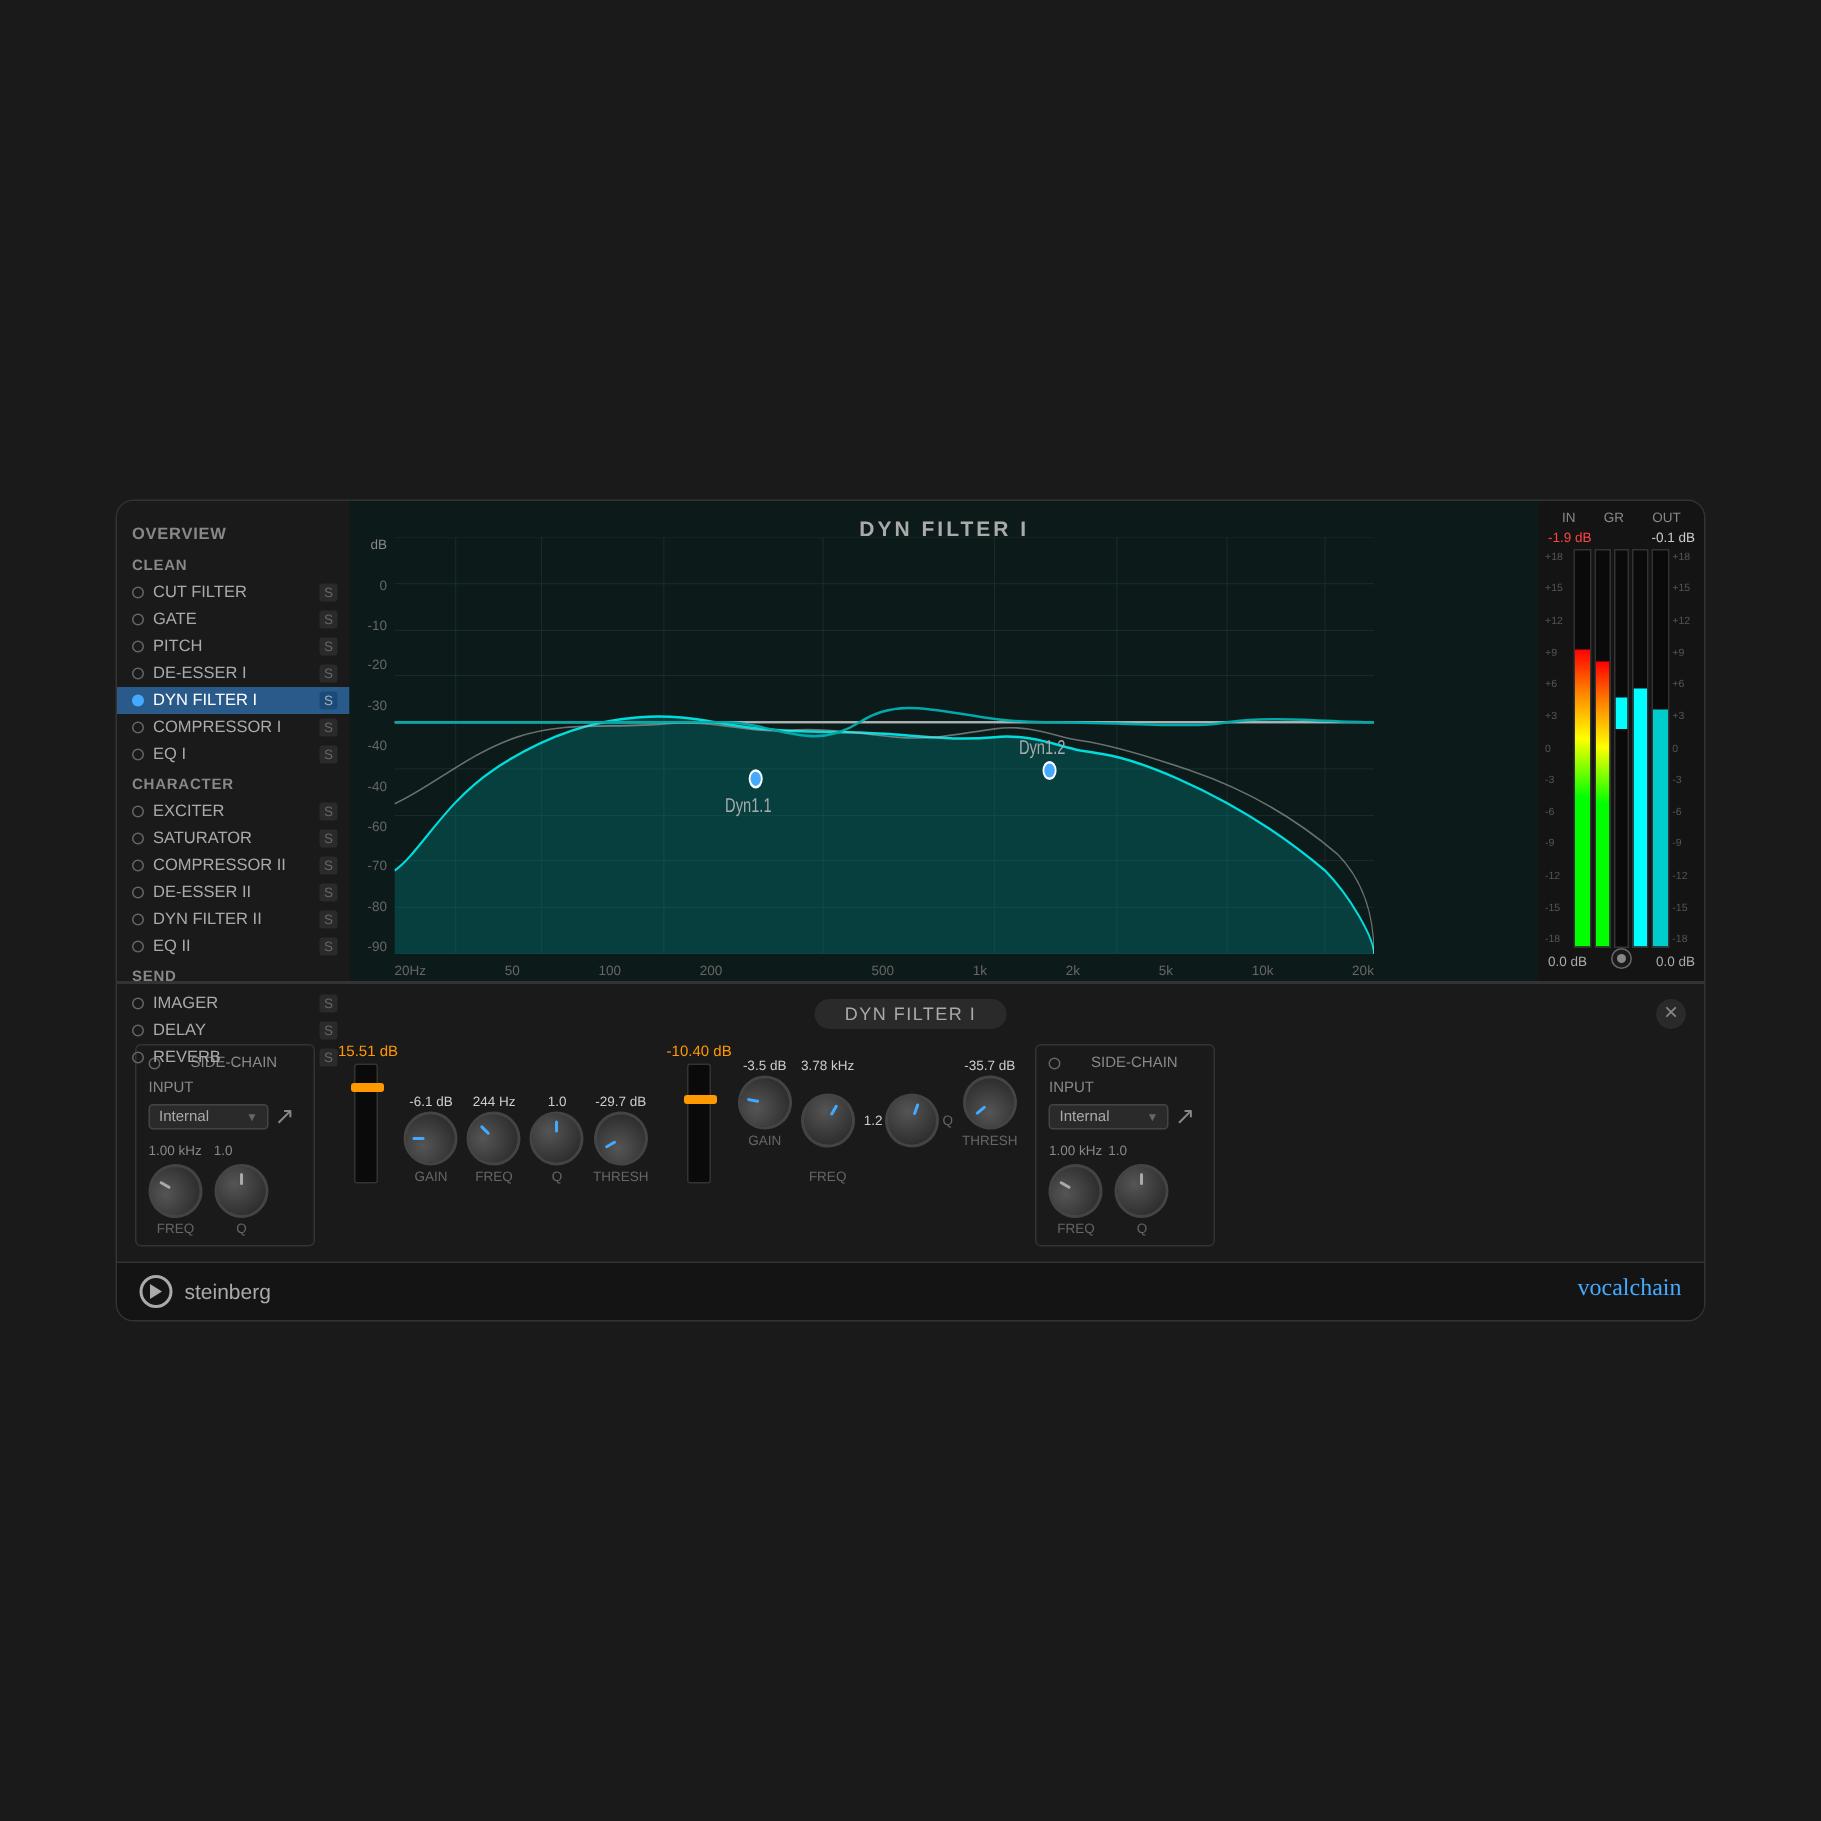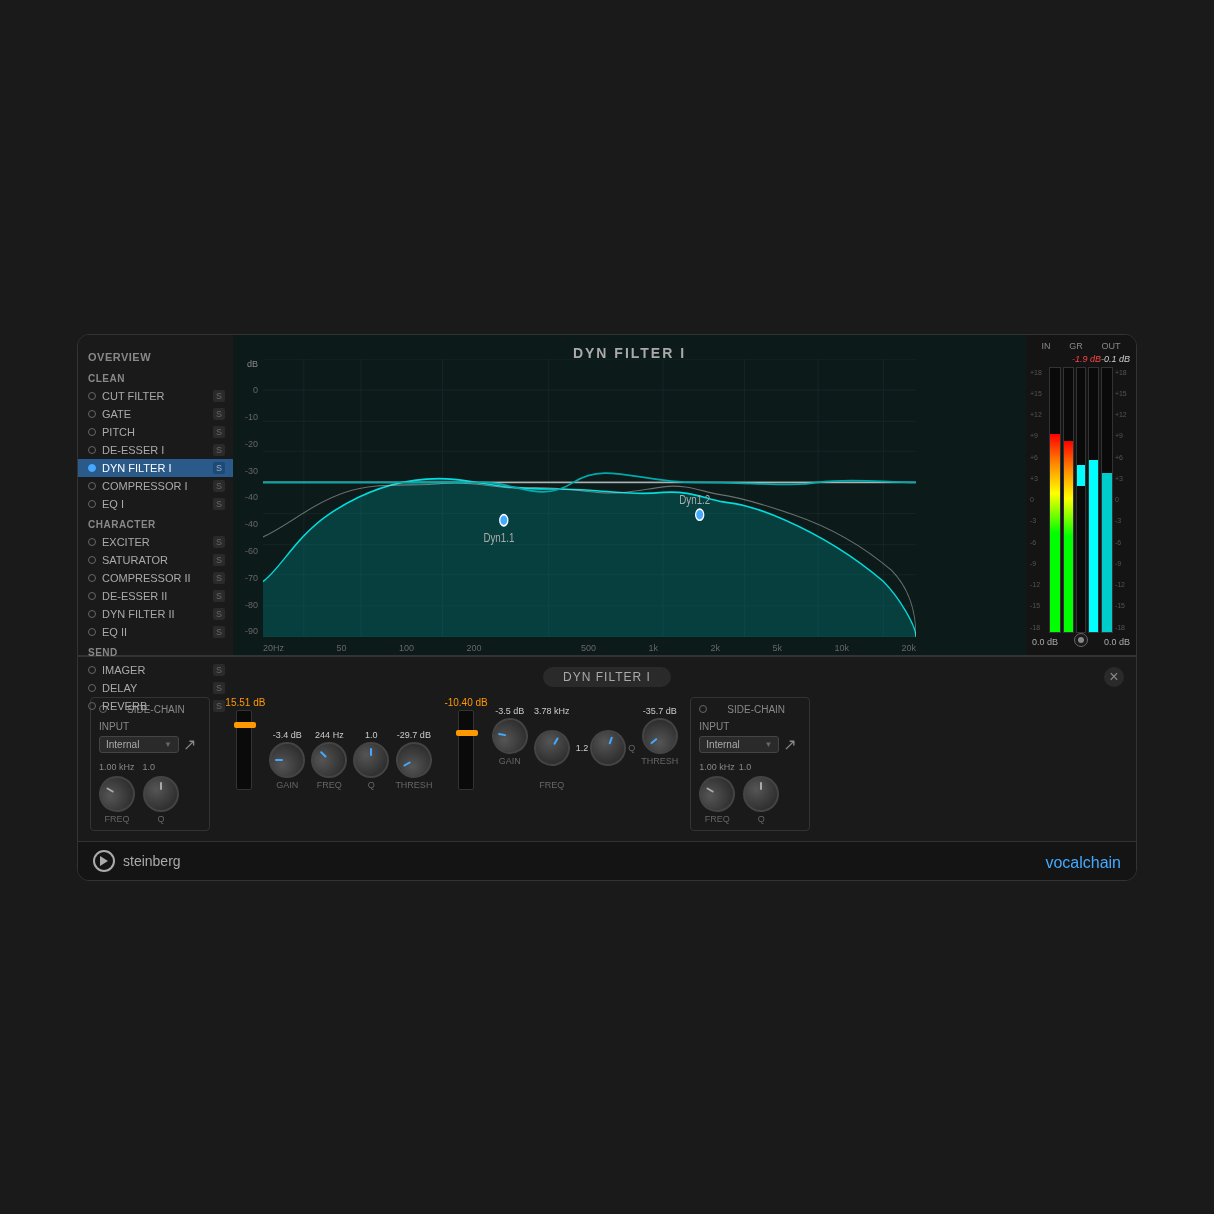--- a/index.html
+++ b/index.html
@@ -180,21 +180,21 @@
     .dropdown-arrow { color: #666; font-size: 8px; }
     .overview-label {
       color: #888;
       font-size: 11px;
       font-weight: bold;
       padding: 8px 10px 4px;
       letter-spacing: 0.5px;
     }
     .steinberg-footer {
       display: flex;
-      align-items: flex-end;
+      align-items: flex-start;
       justify-content: space-between;
       background: #141414;
       padding: 8px 15px;
       border-top: 1px solid #333;
     }
     .steinberg-logo {
       display: flex;
       align-items: center;
       gap: 8px;
       color: #aaa;
@@ -208,21 +208,21 @@
       display: flex;
       align-items: center;
       justify-content: center;
       font-size: 10px;
       color: #aaa;
     }
     .vocalchain-logo {
       color: #fff;
       font-size: 16px;
     }
-    .vocalchain-logo span { color: #4af; }
+    .vocalchain-logo span { color: #4af; font-family: Liberation Serif, serif; }
   </style>
 </head>
 <body>
 
 <div class="plugin-container">
 
   <div class="main-layout">
 
     <div class="sidebar">
       <div class="overview-label">OVERVIEW</div>
@@ -390,21 +390,21 @@
     </div>
 
     <div style="width:110px;background:#141414;display:flex;flex-direction:column;padding:6px 4px;gap:2px;">
 
       <div style="display:flex;justify-content:space-around;font-size:9px;color:#888;padding:0 2px;">
         <span>IN</span>
         <span>GR</span>
         <span>OUT</span>
       </div>
 
-      <div style="display:flex;justify-content:flex-end;font-size:10px;padding:1px 2px;font-style:italic;">
+      <div style="display:flex;justify-content:space-between;font-size:10px;padding:1px 2px;">
         <span style="color:#f44;font-size:9px;">-1.9 dB</span>
         <span style="color:#ccc;font-size:9px;">-0.1 dB</span>
       </div>
 
       <div style="flex:1;display:flex;gap:2px;position:relative;">
 
         <div style="width:18px;display:flex;flex-direction:column;justify-content:space-between;padding:2px 0;">
           <span style="color:#555;font-size:7px;">+18</span>
           <span style="color:#555;font-size:7px;">+15</span>
           <span style="color:#555;font-size:7px;">+12</span>
@@ -514,21 +514,21 @@
 
         <div style="display:flex;flex-direction:column;align-items:center;gap:2px;">
           <span style="color:#f90;font-size:10px;">-15.51 dB</span>
           <div style="width:16px;height:80px;background:#0a0a0a;border:1px solid #333;border-radius:2px;position:relative;">
             <div style="position:absolute;width:22px;height:6px;background:#f90;left:-3px;top:15%;border-radius:2px;"></div>
           </div>
         </div>
 
         <div style="display:flex;gap:6px;">
           <div style="display:flex;flex-direction:column;align-items:center;gap:2px;">
-            <span style="color:#ccc;font-size:9px;">-3.4 dB</span>
+            <span style="color:#ccc;font-size:9px;">-6.1 dB</span>
             <div class="knob blue-dot" style="transform:rotate(-90deg);"></div>
             <span style="color:#666;font-size:9px;">GAIN</span>
           </div>
           <div style="display:flex;flex-direction:column;align-items:center;gap:2px;">
             <span style="color:#ccc;font-size:9px;">244 Hz</span>
             <div class="knob blue-dot" style="transform:rotate(-45deg);"></div>
             <span style="color:#666;font-size:9px;">FREQ</span>
           </div>
           <div style="display:flex;flex-direction:column;align-items:center;gap:2px;">
             <span style="color:#ccc;font-size:9px;">1.0</span>

